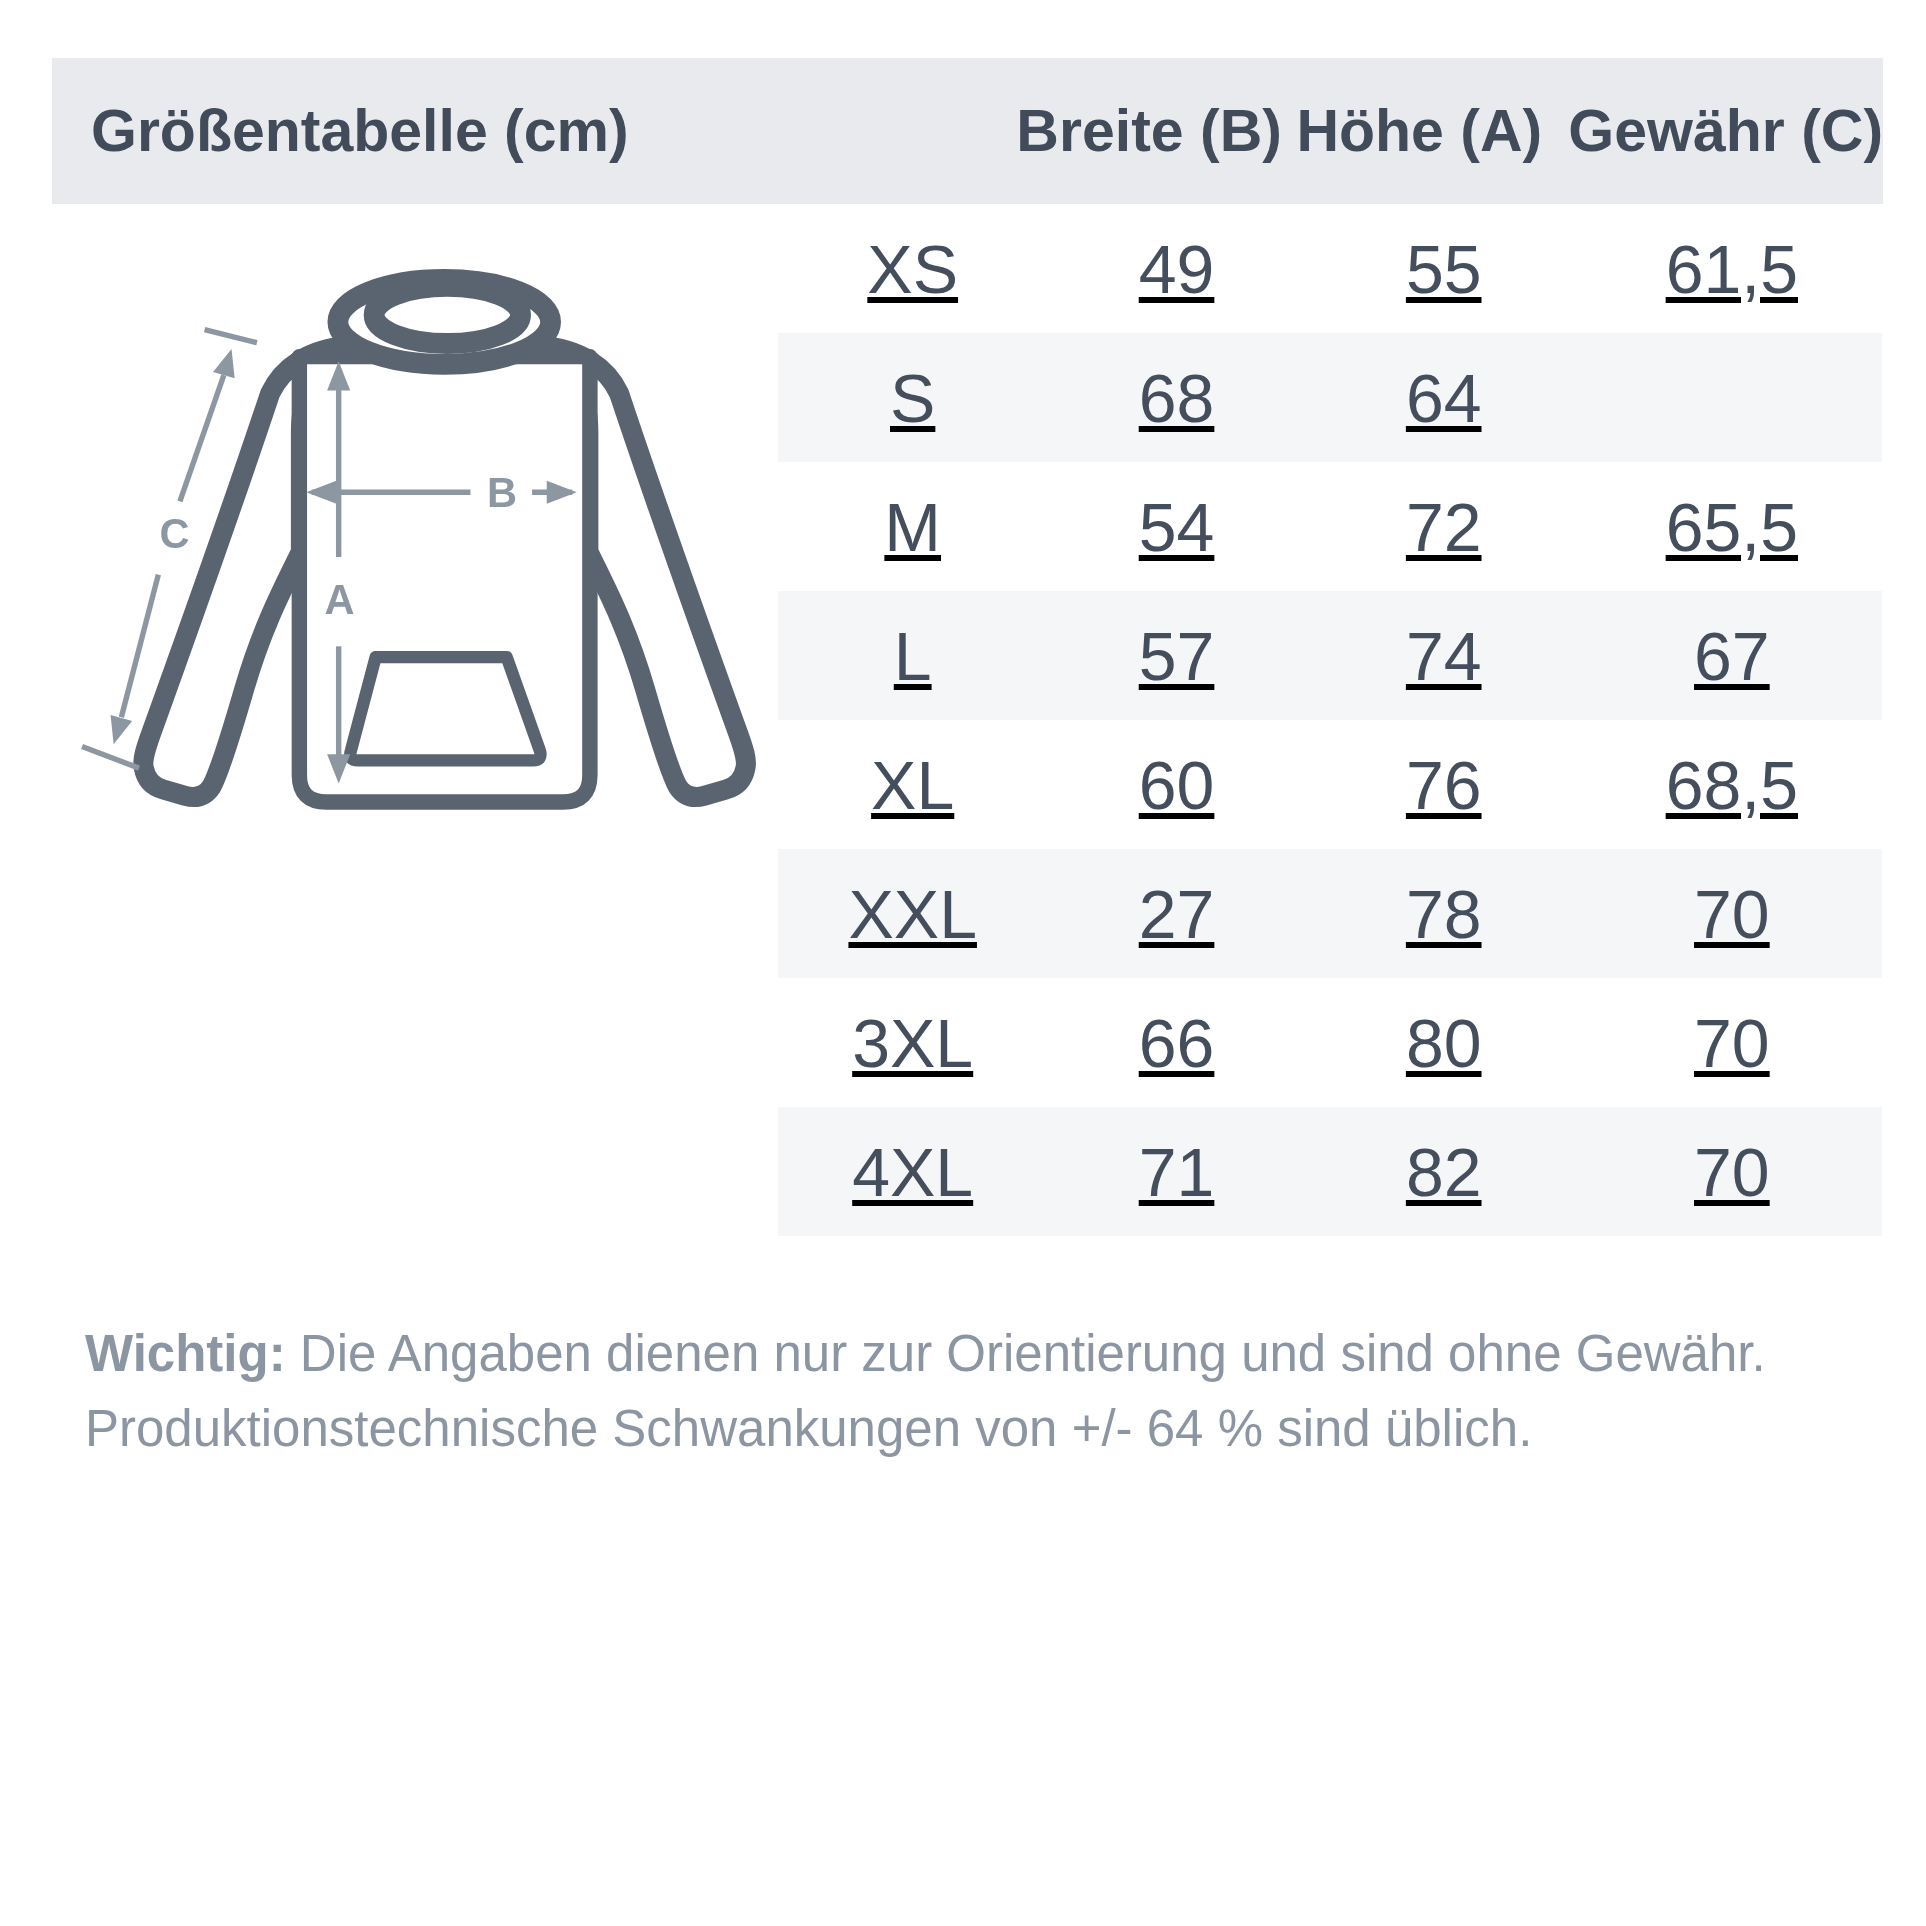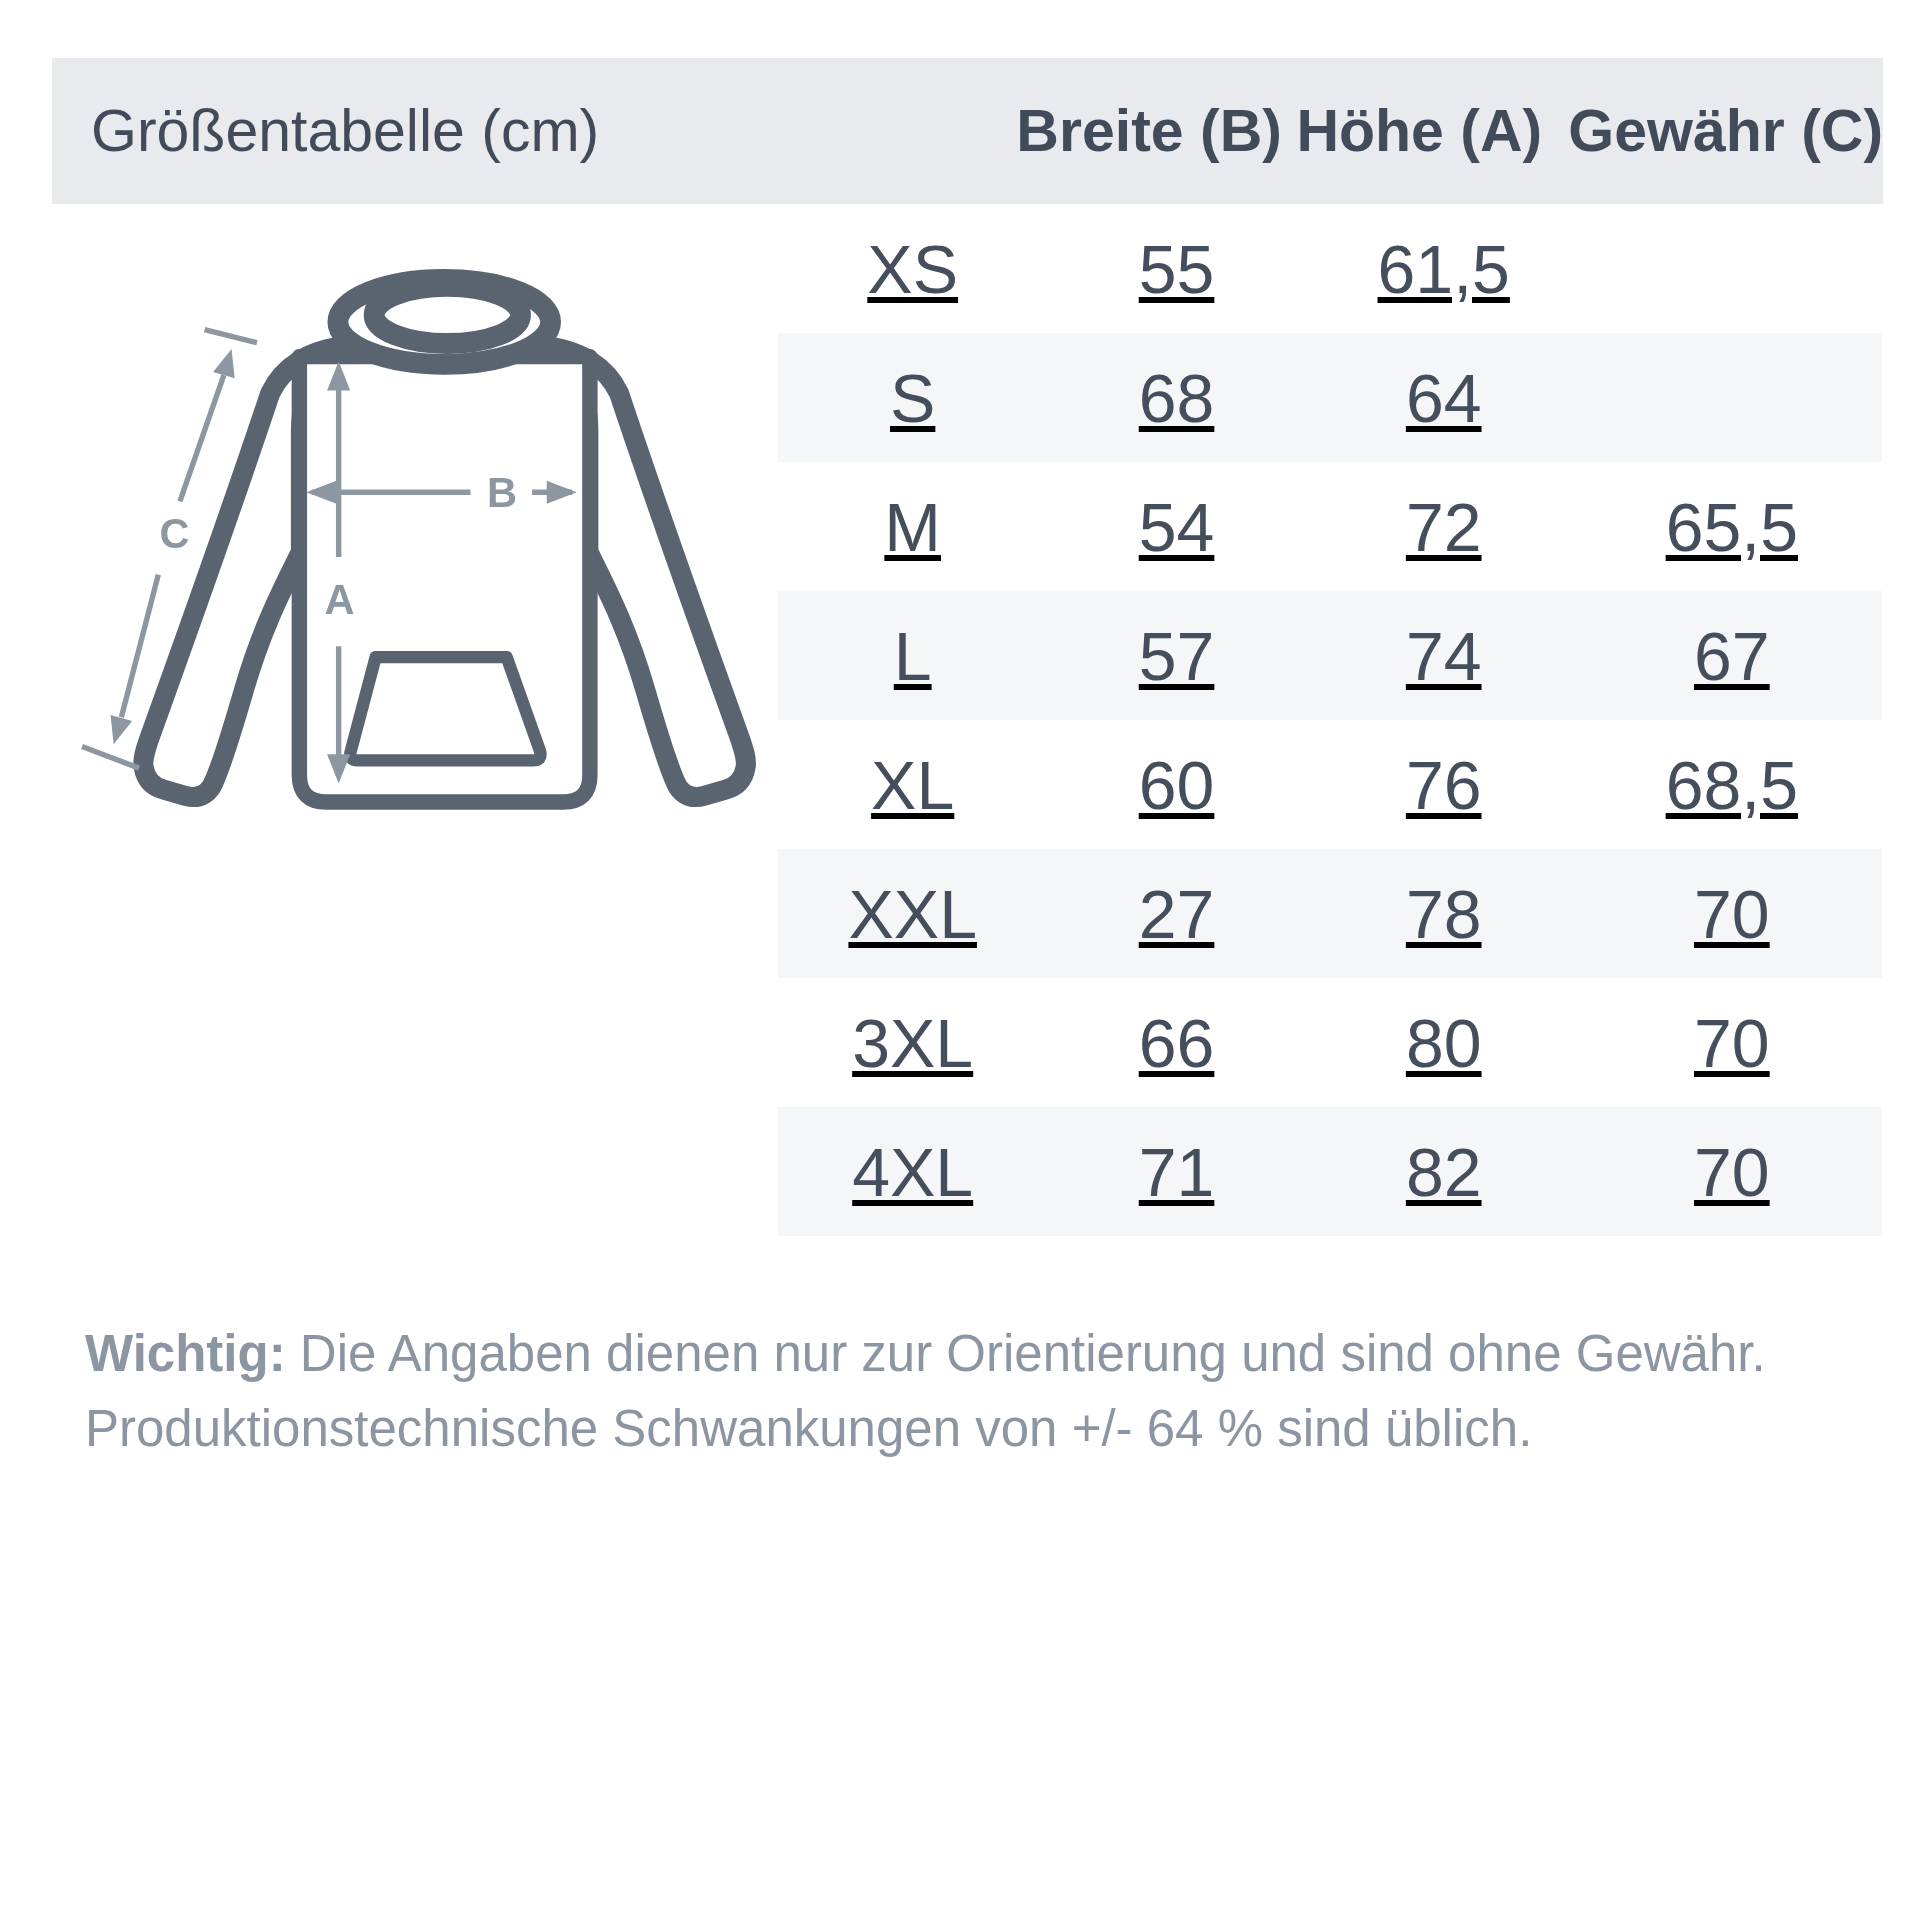--- a/index.html
+++ b/index.html
@@ -9,21 +9,21 @@
     -webkit-font-smoothing:antialiased;
   }
   
   .header-band{
     position:absolute;left:52px;top:58px;width:1831px;height:146px;
     background:#e8eaed;
   }
   .header-title{
     position:absolute;left:39px;top:0;height:100%;
     display:flex;align-items:center;
-    font-size:59px;font-weight:normal;color:#414b59;white-space:nowrap;
+    font-size:59px;font-weight:bold;color:#414b59;white-space:nowrap;
   }
   .header-cols{
     position:absolute;left:727px;top:0;width:1104px;height:100%;
     display:grid;grid-template-columns:21.5% 23% 27% 28.5%;
     align-items:center;
   }
   .header-col{
     text-align:center;font-size:59px;font-weight:bold;color:#414b59;white-space:nowrap;
   }
   
@@ -141,20 +141,21 @@
       <line class="measure" x1="265" y1="427" x2="333" y2="444"></line>
       <line class="measure" x1="106" y1="968" x2="180" y2="996"></line>
       <text class="mlabel" x="226" y="710">C</text>
     </g>
   </g>
 </svg>
 
 <div class="size-table">
   <div class="size-row">
     <div class="cell">XS</div>
+    <div class="cell">49</div>
     <div class="cell">55</div>
     <div class="cell">61,5</div>
   </div>
   <div class="size-row alt">
     <div class="cell">S</div>
     <div class="cell">68</div>
     <div class="cell">64</div>
   </div>
   <div class="size-row">
     <div class="cell">M</div>

